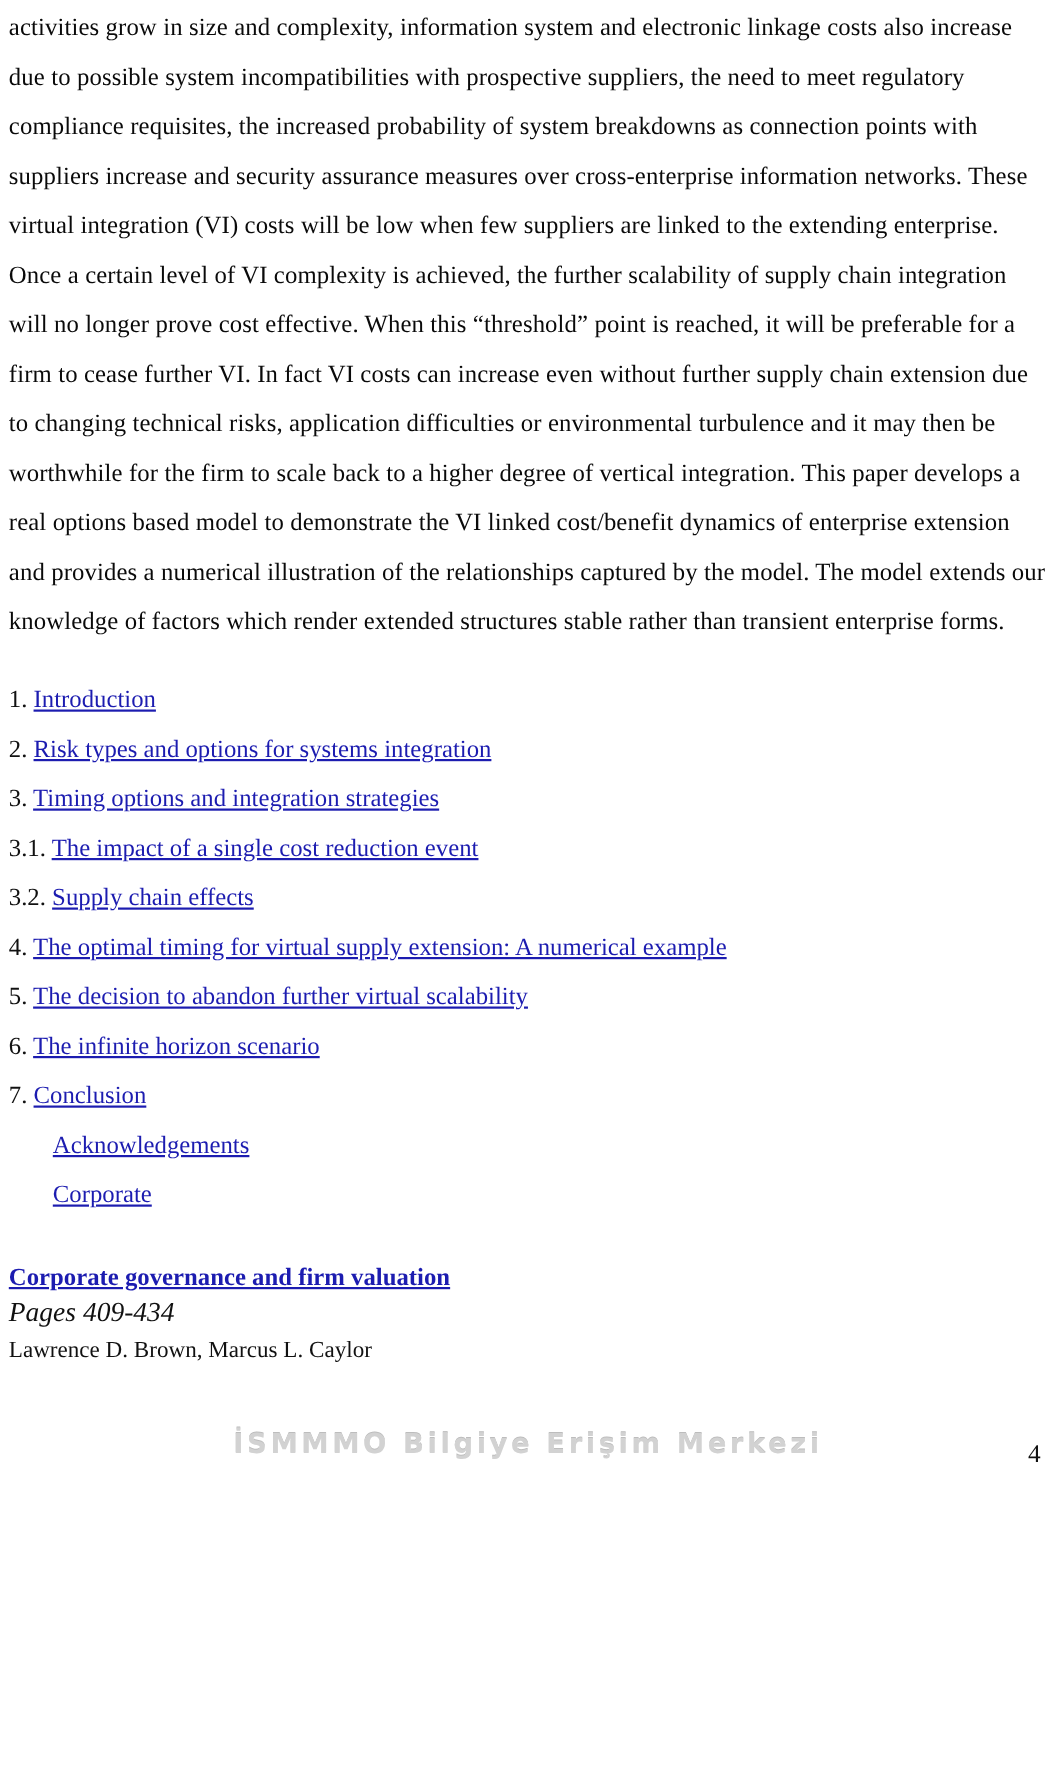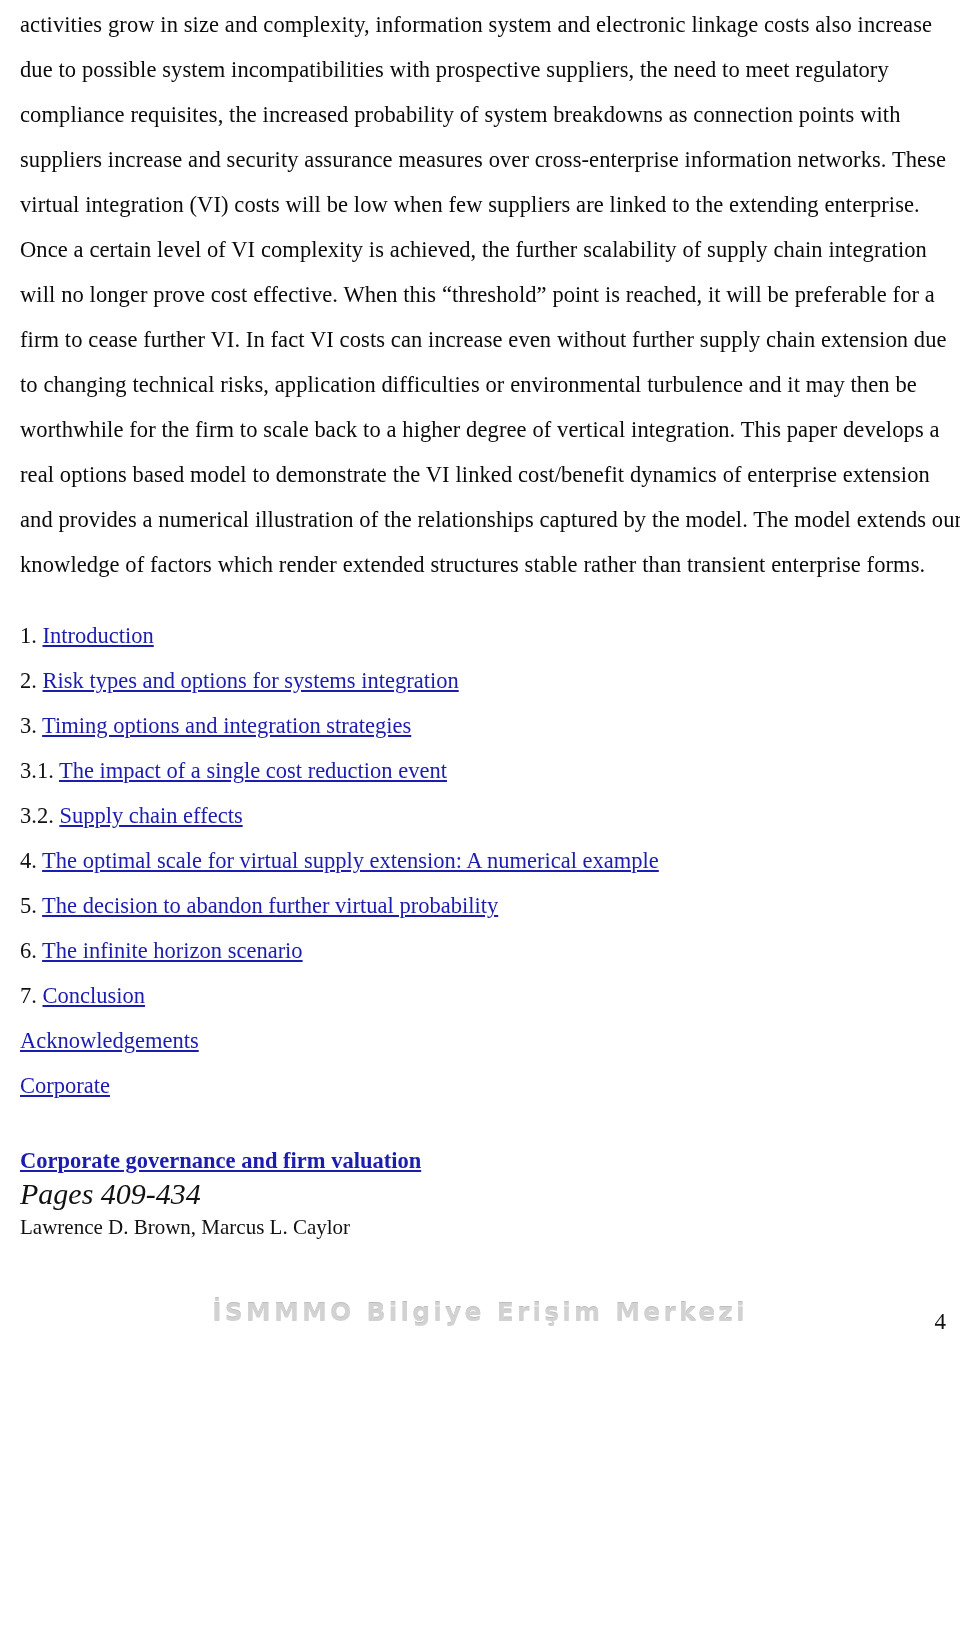--- a/index.html
+++ b/index.html
@@ -14,21 +14,21 @@
     font-family: "Liberation Serif", "DejaVu Serif", serif;
     color: #000000;
     overflow: hidden;
   }
 
   .page {
     position: relative;
     width: 960px;
     height: 1349px;
     box-sizing: border-box;
-    padding: 0 20px;
+    padding: 0 8px;
   }
 
   
   .abstract {
     margin: 0;
     padding-top: 2px;
     font-size: 22.5px;
     line-height: 45px;
     letter-spacing: 0.1px;
     text-align: left;
@@ -67,20 +67,21 @@
     color: #1c1cb0;
     text-decoration: underline;
     text-underline-offset: 2px;
     cursor: pointer;
   }
 
   
   .plain-link-row {
     font-size: 22.5px;
     line-height: 45px;
+    margin-left: 40px;
   }
   .plain-link {
     color: #1c1cb0;
     text-decoration: underline;
     text-underline-offset: 2px;
     cursor: pointer;
   }
 
   
   .article-block {
@@ -91,21 +92,21 @@
     font-size: 22.5px;
     font-weight: bold;
     line-height: 30px;
     color: #1c1cb0;
     text-decoration: underline;
     text-underline-offset: 2px;
     cursor: pointer;
     text-align: right;
   }
   .article-pages {
-    font-size: 30px;
+    font-size: 25px;
     font-style: italic;
     line-height: 32px;
     color: #111111;
     margin-top: 2px;
   }
   .article-authors {
     font-size: 21px;
     line-height: 32px;
     color: #111111;
     margin-top: 1px;
@@ -162,25 +163,25 @@
     <li class="outline-item">
       <span class="outline-num">3.1.</span>
       <span class="outline-link">The impact of a single cost reduction event</span>
     </li>
     <li class="outline-item">
       <span class="outline-num">3.2.</span>
       <span class="outline-link">Supply chain effects</span>
     </li>
     <li class="outline-item">
       <span class="outline-num">4.</span>
-      <span class="outline-link">The optimal scale for virtual supply extension: A numerical example</span>
+      <span class="outline-link">The optimal timing for virtual supply extension: A numerical example</span>
     </li>
     <li class="outline-item">
       <span class="outline-num">5.</span>
-      <span class="outline-link">The decision to abandon further virtual probability</span>
+      <span class="outline-link">The decision to abandon further virtual scalability</span>
     </li>
     <li class="outline-item">
       <span class="outline-num">6.</span>
       <span class="outline-link">The infinite horizon scenario</span>
     </li>
     <li class="outline-item">
       <span class="outline-num">7.</span>
       <span class="outline-link">Conclusion</span>
     </li>
   </ul>

